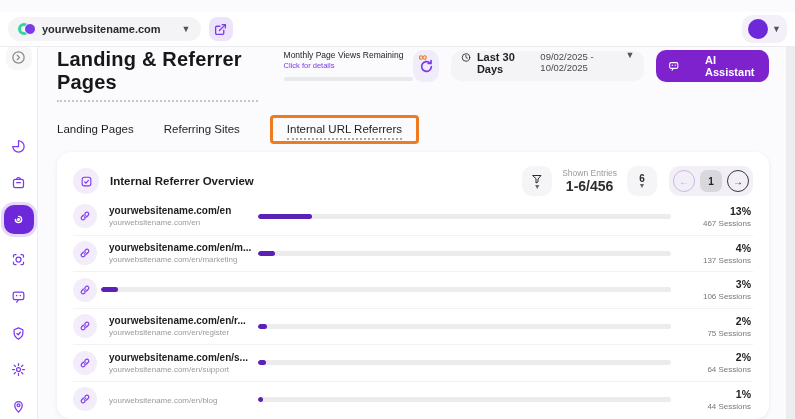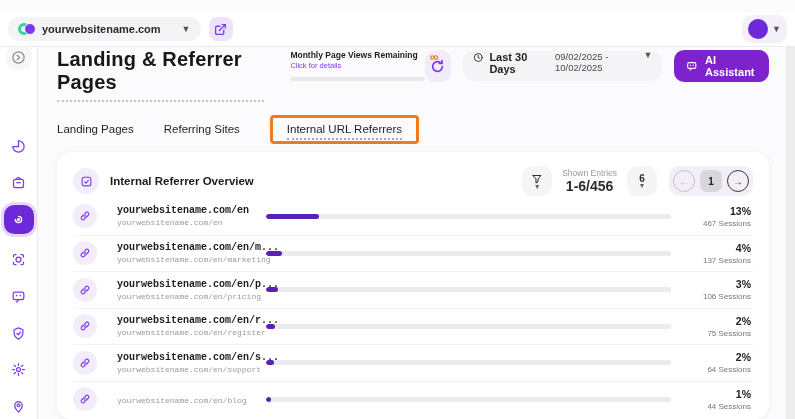--- a/index.html
+++ b/index.html
@@ -35,33 +35,33 @@
   .side-item.first { background:#f7f7f8; margin-top:10px; margin-bottom:52px; }
   .side-item.active { width:30px; height:30px; background:#6d28d9; border-radius:10px;
     box-shadow:0 0 0 3px #e6d9f8; margin-top:10px; margin-bottom:2px; }
 
   
   .main { position:absolute; top:35px; left:38px; width:731px; height:384px; padding:13px 0 0 19px; }
   .page-header { display:flex; align-items:flex-start; }
   .page-title { font-size:20px; font-weight:700; color:#171717; letter-spacing:.2px;
     border-bottom:2px dotted #c6c6c6; padding-bottom:6px; }
   .quota { margin-left:26px; width:162px; position:relative; padding-top:2px; }
-  .quota-title { font-size:8.5px; font-weight:700; color:#1e1e1e; }
+  .quota-title { font-size:8.5px; font-weight:400; color:#1e1e1e; }
   .quota-link { font-size:7.5px; color:#7c3aed; cursor:pointer; margin-top:1px; }
   .quota-bar { margin-top:7px; height:4px; background:#e9e9eb; border-radius:2px; }
   .quota-inf { position:absolute; right:-14px; top:2px; font-size:12px; font-weight:700; color:#f4770f; }
   .hdr-spacer { flex:1; }
   .refresh-btn { width:32px; height:32px; border-radius:10px; background:#f1ecfa; display:flex;
     align-items:center; justify-content:center; cursor:pointer; margin-top:2px; }
   .date-pill { height:30px; margin:3px 0 0 12px; background:#f4f4f6; border-radius:10px; display:flex;
     align-items:flex-start; padding:0 10px; gap:6px; cursor:pointer; }
   .date-pill .preset { font-size:11px; font-weight:700; color:#1e1e1e; }
   .date-pill .range { font-size:9.5px; color:#4a4a4a; margin-left:6px; }
   .ai-btn { height:32px; margin:2px 0 0 12px; background:#7e22ce; border-radius:10px; display:flex;
-    align-items:center; padding:0 12px; gap:7px; cursor:pointer; }
+    align-items:center; padding:0 12px; gap:25px; cursor:pointer; }
   .ai-btn span { font-size:11px; font-weight:700; color:#fff; }
 
   
   .tabs { display:flex; align-items:center; margin-top:13px; height:28px; }
   .tab { font-size:11.5px; font-weight:400; color:#1f1f1f; margin-right:30px; cursor:pointer; }
   .tab.hl { border:3px solid #ee7b1d; border-radius:4px; padding:5px 14px 6px; margin-right:0; }
   .tab.active .tab-label { border-bottom:2px dotted #a8a8a8; padding-bottom:3px; }
 
   
   .card { margin-top:9px; width:712px; background:#fff; border-radius:14px;
@@ -83,21 +83,21 @@
   .pg { width:22px; height:22px; display:flex; align-items:center; justify-content:center;
     font-size:10px; cursor:pointer; }
   .pg.prev { border:1px solid #cbb9e6; border-radius:50%; color:#b9a3dd; }
   .pg.cur { background:#d8d8dc; border-radius:7px; font-weight:700; color:#232323; cursor:default; }
   .pg.next { border:1px solid #3a3a3a; border-radius:50%; color:#2c2c2c; }
 
   
   .row { display:flex; align-items:center; min-height:36.5px; border-top:1px solid #f2f2f4; }
   .row-icon { width:24px; height:24px; border-radius:50%; background:#f3ecfb; flex:0 0 24px;
     display:flex; align-items:center; justify-content:center; }
-  .row-text { width:145px; margin-left:20px;font-family:Liberation Mono, monospace; }
+  .row-text { width:145px; margin-left:12px; }
   .row-title { font-size:10px; font-weight:700; color:#1d1d1d; white-space:nowrap; }
   .row-sub { font-size:8px; color:#9a9a9a; margin-top:2px; white-space:nowrap; }
   .row-bar { flex:1; height:5px; background:#ececee; border-radius:3px; margin:0 16px 0 4px;
     overflow:hidden; }
   .row-fill { height:5px; background:#5b21b6; border-radius:3px; }
   .row-right { width:66px; text-align:right; padding-right:2px; }
   .row-pct { font-size:10.5px; font-weight:700; color:#222; }
   .row-sess { font-size:8px; color:#777; margin-top:2px; }
 
   
@@ -316,24 +316,20 @@
     </div>
   </div>
 
   <div class="row">
     <div class="row-icon">
       <svg width="12" height="12" viewBox="0 0 24 24" fill="none" stroke="#7c3aed" stroke-width="2.2" stroke-linecap="round">
               <path d="M10.5 13.5a3.6 3.6 0 0 0 5.1 0l3-3a3.6 3.6 0 0 0-5.1-5.1l-1.6 1.6"></path>
               <path d="M13.5 10.5a3.6 3.6 0 0 0-5.1 0l-3 3a3.6 3.6 0 0 0 5.1 5.1l1.6-1.6"></path>
             </svg>
     </div>
-    <div class="row-text">
-      <div class="row-title">yourwebsitename.com/en/p...</div>
-      <div class="row-sub">yourwebsitename.com/en/pricing</div>
-    </div>
     <div class="row-bar">
       <div class="row-fill" style="width: 3%;"></div>
     </div>
     <div class="row-right">
       <div class="row-pct">3%</div>
       <div class="row-sess">106 Sessions</div>
     </div>
   </div>
 
   <div class="row">

